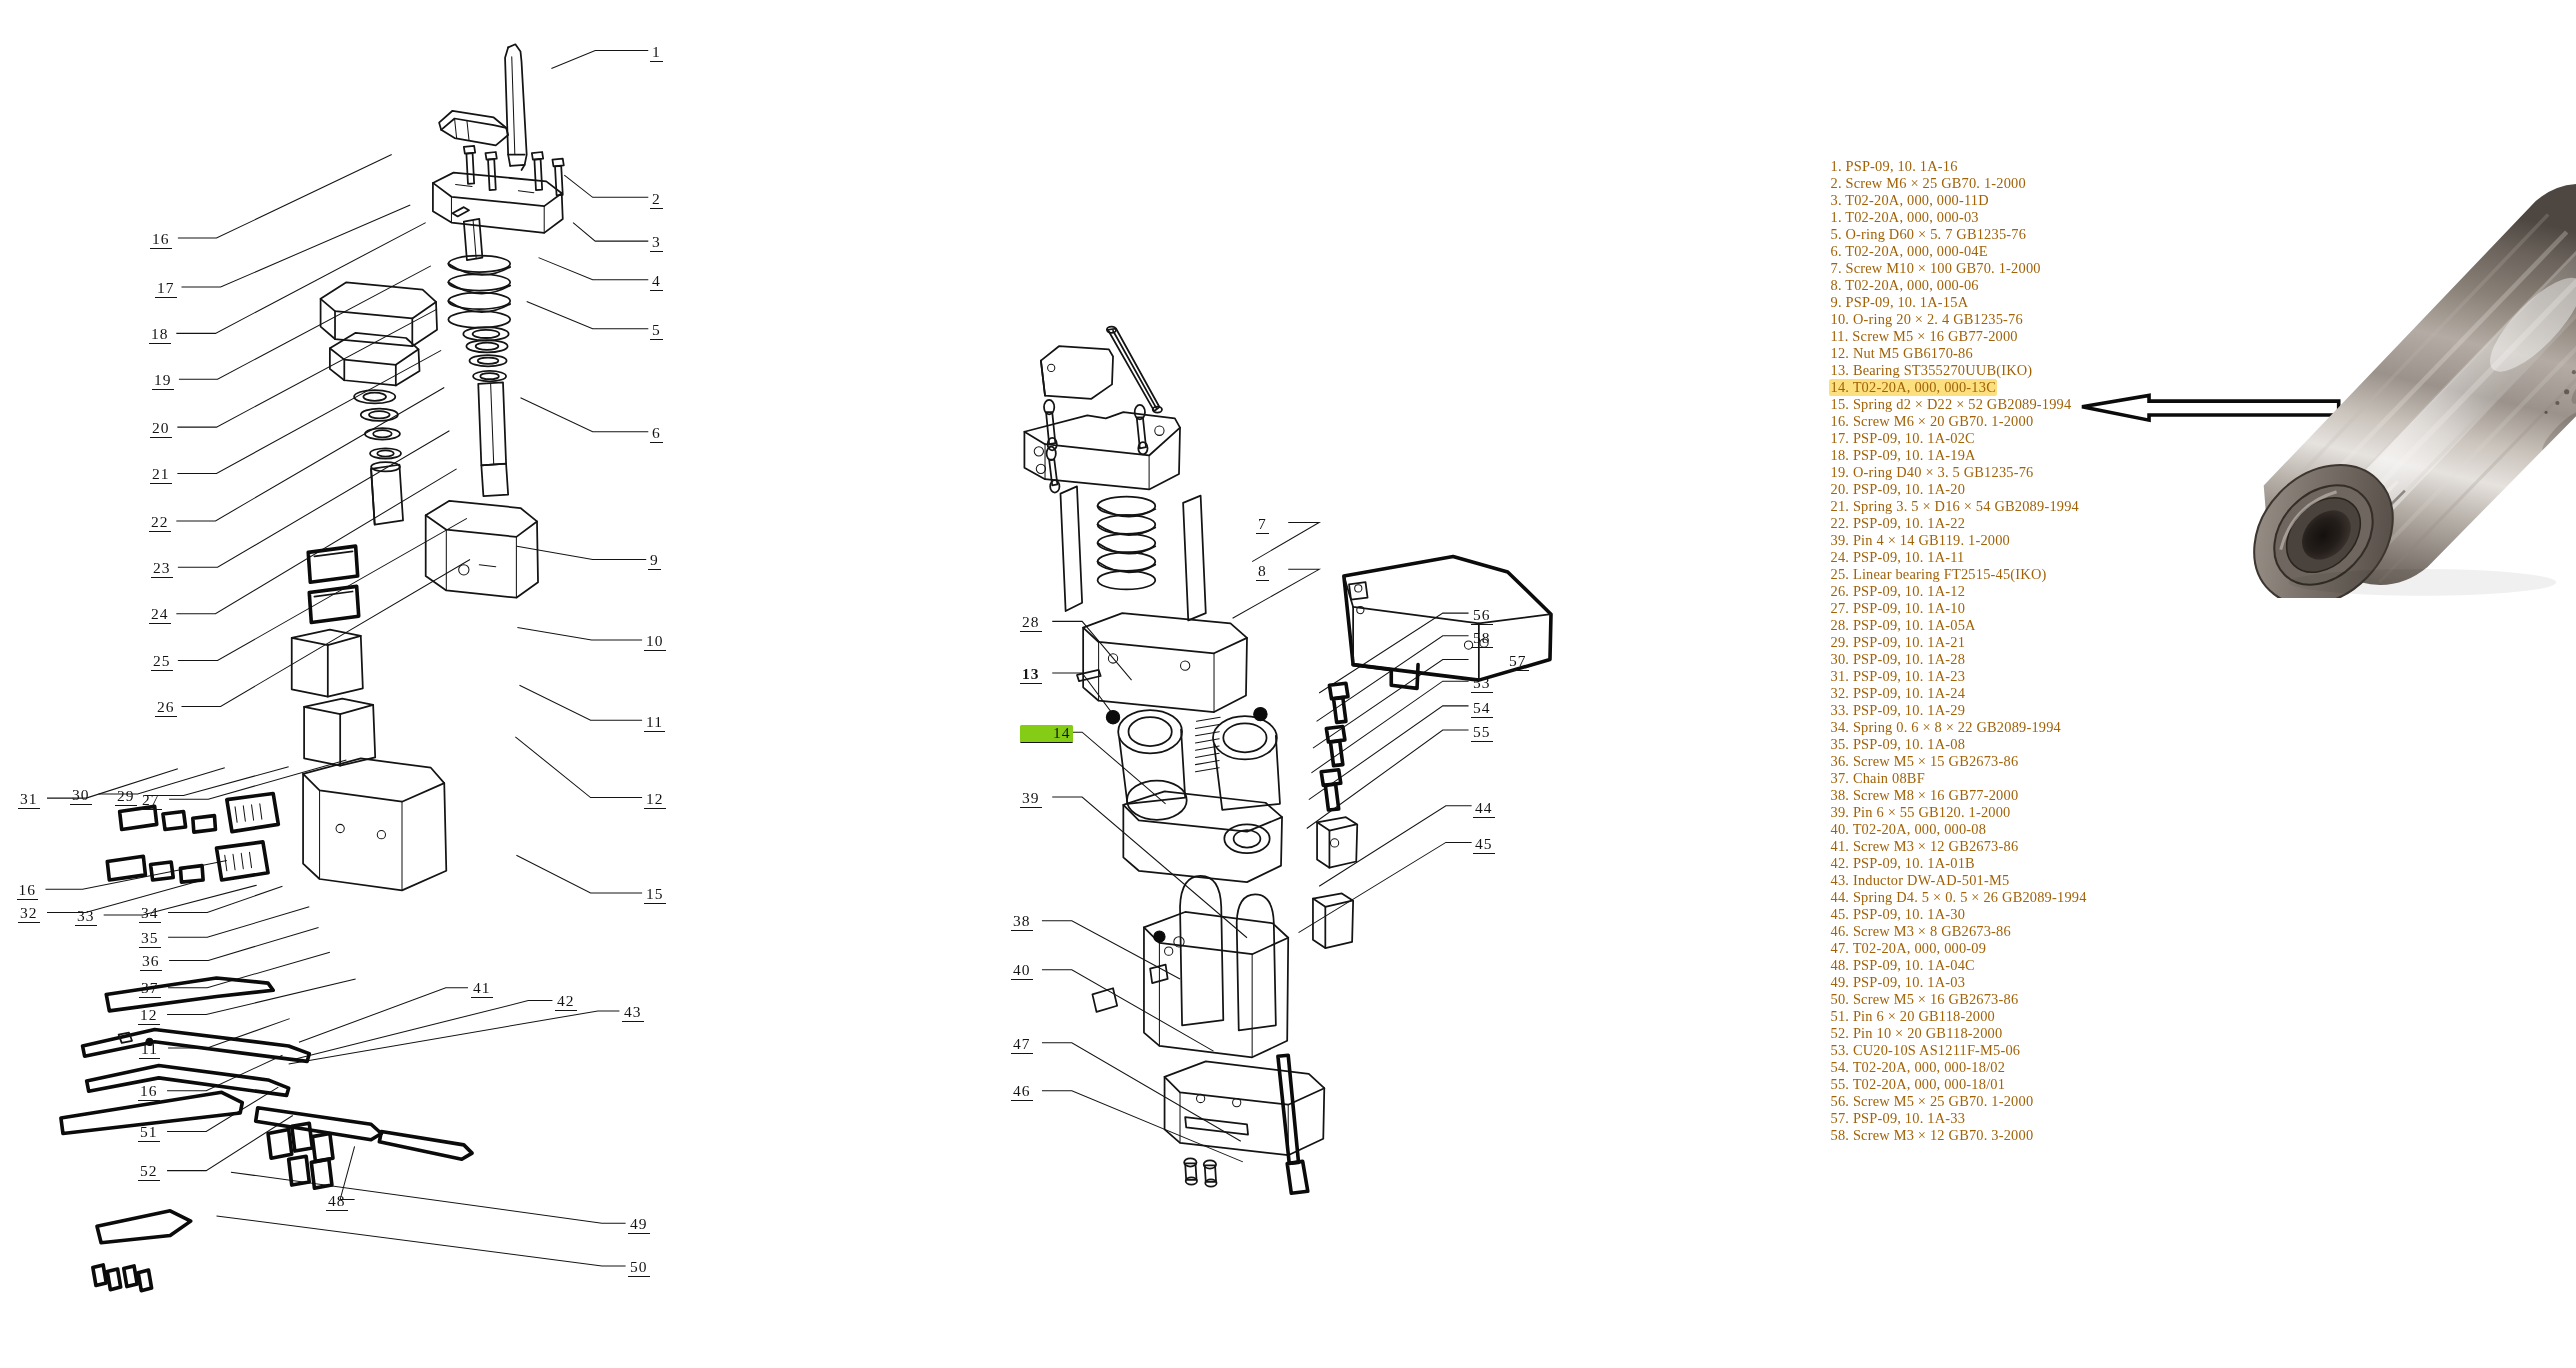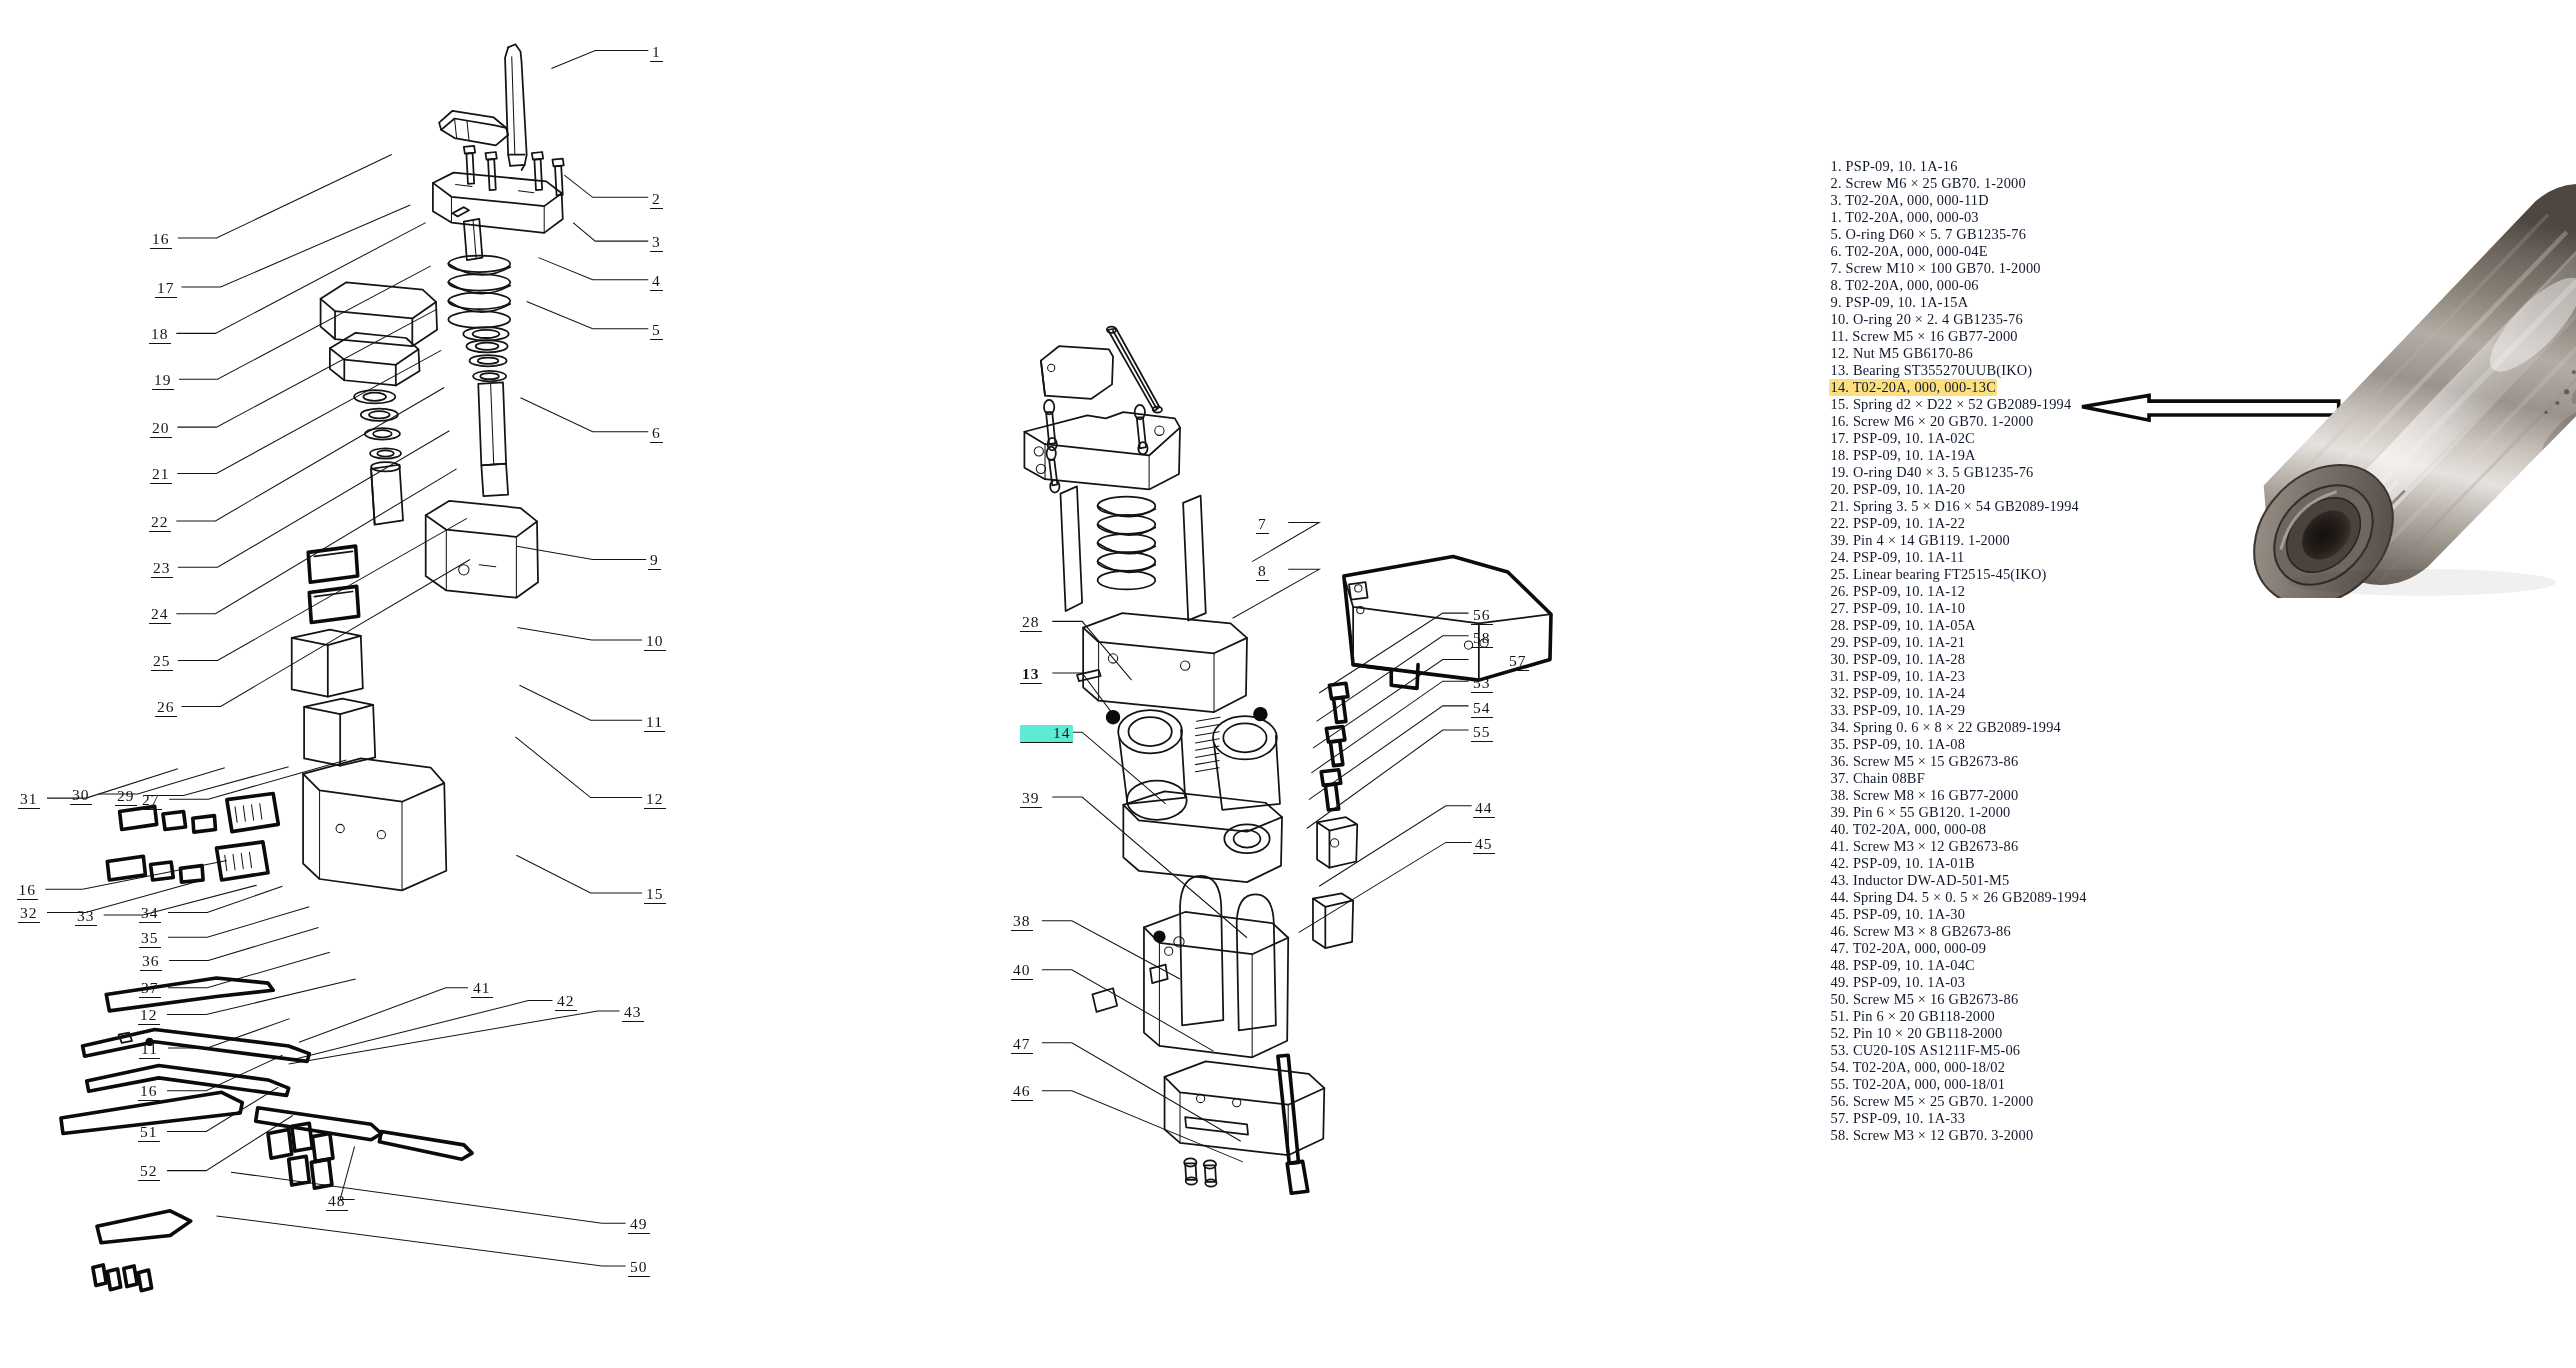--- a/index.html
+++ b/index.html
@@ -22,21 +22,21 @@
     font-family:"Liberation Serif", serif;
     font-size:15.5px;
     line-height:1;
     letter-spacing:1px;
     color:#141414;
     white-space:nowrap;
     border-bottom:1px solid #141414;
     padding:0 2.1px 1.5px 2.1px;
   }
   .callout.hl{
-    background:#5eead4;
+    background:#84cc16;
     border-radius:1.5px;
     padding-left:33px;
   }
   
   .draw{
     position:absolute;
     top:0;left:0;
     pointer-events:none;
   }
   .draw .thin{fill:none;stroke:#141414;stroke-width:2;stroke-linecap:round;stroke-linejoin:round;}
@@ -49,21 +49,21 @@
   #parts-list{
     position:absolute;
     left:1829px;
     top:158px;
     width:392px;
   }
   .part-row{
     font-family:"Liberation Serif", serif;
     font-size:14.4px;
     line-height:17px;
-    color:#0f172a;
+    color:#a16207;
     white-space:nowrap;
     letter-spacing:0.2px;
     padding:0 1.5px;
     display:block;
     width:max-content;
   }
   .part-row.highlight{
     background:#FCDF7F;
     border-radius:2.1px;
   }

